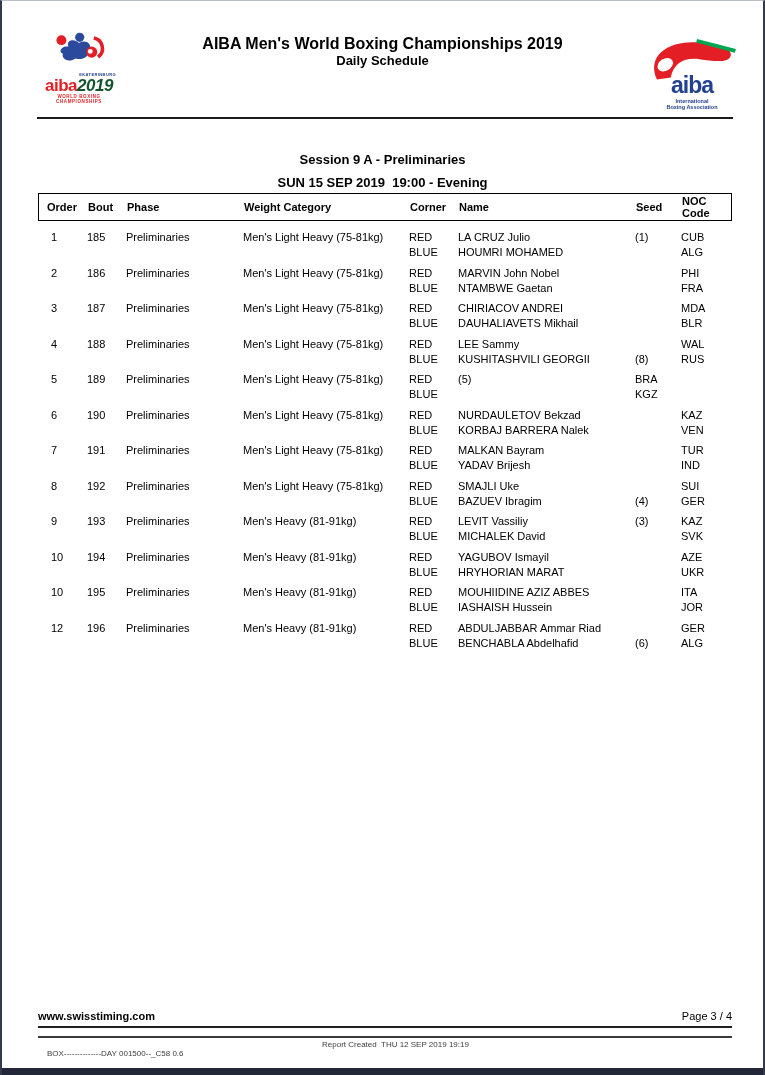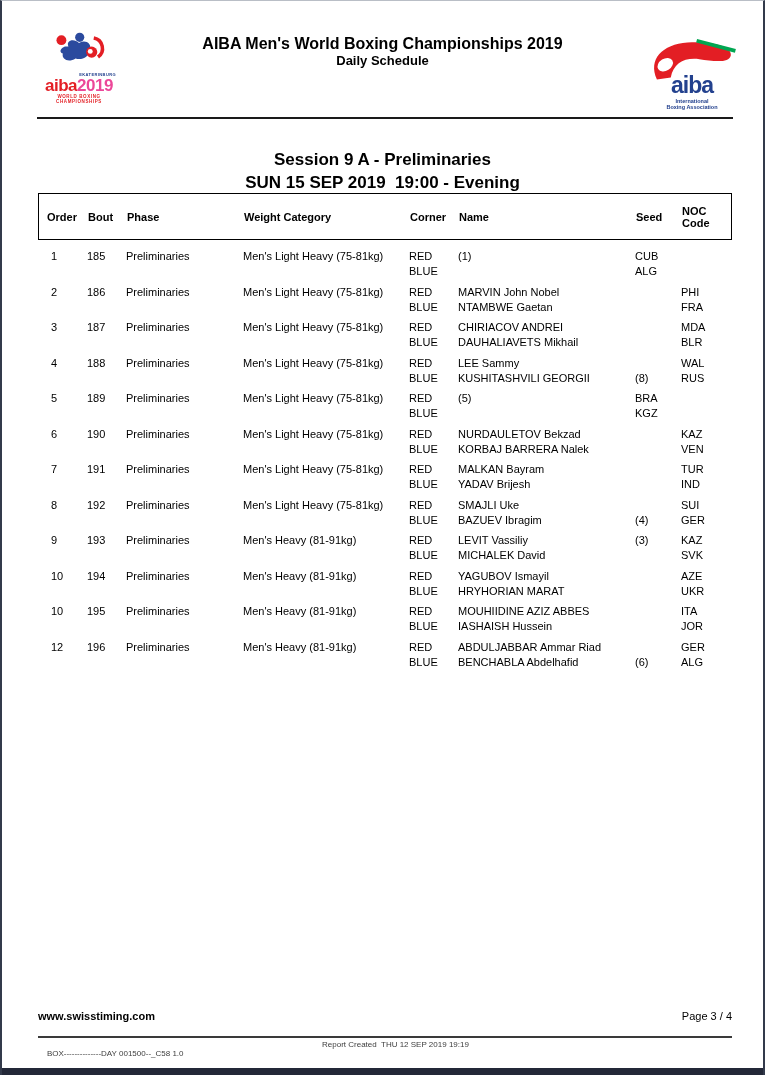--- a/index.html
+++ b/index.html
@@ -9,42 +9,42 @@
     border-left:2px solid #333a4b; border-right:2px solid #333a4b; border-top:1px solid #b9bec6;
     font-family:"Liberation Sans","DejaVu Sans",sans-serif; color:#000; overflow:hidden;
   }
   
   .hdr { position:relative; height:116px; }
   .hdr-title { padding-top:34px; text-align:center; font-size:16px; font-weight:bold; }
   .hdr-sub   {  text-align:center; font-size:13px; font-weight:bold; }
   .logo-left { position:absolute; left:30px; top:30px; width:94px; text-align:center; line-height:1.05; }
   .logo-left .city { font-size:4px; color:#23418e; font-weight:bold; letter-spacing:.4px; text-align:right; padding-right:10px; }
   .logo-left .wordmark { font-size:17px; font-weight:bold; letter-spacing:-0.5px; }
-  .logo-left .wm-red { color:#e31e24; } .logo-left .wm-navy { color:#ec4899; }
+  .logo-left .wm-red { color:#e31e24; } .logo-left .wm-navy { color:#14532d;font-style:italic; }
   .logo-left .cap { font-size:4.5px; color:#e31e24; font-weight:bold; letter-spacing:.6px; }
   .logo-right { position:absolute; right:20px; top:36px; width:102px; text-align:center; line-height:1.1; }
   .logo-right .brand { font-size:23px; font-weight:bold; color:#23418e; letter-spacing:-1px; margin-top:-16px; }
   .logo-right .cap { font-size:5.5px; color:#23418e; font-weight:bold; }
   .main-rule { margin:0 30px 0 35px; border-top:2px solid #1a1a1a; }
   
-  .session { margin-top:33px; text-align:center; font-weight:bold; font-size:17px; line-height:15px; }
+  .session { margin-top:33px; text-align:center; font-weight:bold; font-size:13px; line-height:15px; }
   .session .dt { white-space:pre;margin-top:8px; }
   
   .tablewrap { margin:3px 31px 0 36px; }
   .tgrid { display:grid; grid-template-columns:41px 39px 117px 166px 49px 177px 46px 1fr; }
-  .thead { border:1px solid #000; height:47px; align-items:center;
+  .thead { border:1px solid #000; height:28px; align-items:center;
            font-weight:bold; font-size:11px; line-height:12px; padding:0 4px 0 8px; }
   .tbody { padding:9px 4px 0 8px; }
   .trow  { font-size:11px; line-height:15px; margin-bottom:5.5px; }
   .c > div { min-height:15px; }
   .col-order span { display:inline-block; padding-left:5px; }
   
   .footer-top { position:absolute; left:36px; right:31px; top:1009px; display:flex;
                 justify-content:space-between; align-items:center;
-                border-bottom:2px solid #1f1f1f; padding-bottom:14px; font-size:11px; }
+                border-bottom:2px solid #1f1f1f; padding-bottom:4px; font-size:11px; }
   .footer-top .site { font-weight:bold; text-decoration:none; color:#000; }
   .footer-rule2 { position:absolute; left:36px; right:31px; top:1035px; border-top:2px solid #3a3a3a; }
   .footer-code  { position:absolute; left:36px; right:31px; top:1039px; font-size:8px; color:#3d3d3d; white-space:pre; }
   .footer-code .created { position:absolute; left:284px; top:0; }
   .bottom-bar { position:absolute; left:-2px; right:-2px; bottom:0; height:7px; background:#232838; }
 </style>
 </head>
 <body>
 
 <div class="page">
@@ -101,20 +101,24 @@
     <div class="tgrid trow">
       <div class="c col-order"><span>1</span></div>
       <div class="c">185</div>
       <div class="c">Preliminaries</div>
       <div class="c">Men's Light Heavy (75-81kg)</div>
       <div class="c">
         <div>RED</div>
         <div>BLUE</div>
       </div>
       <div class="c">
+        <div>LA CRUZ Julio</div>
+        <div>HOUMRI MOHAMED</div>
+      </div>
+      <div class="c">
         <div>(1)</div>
         <div></div>
       </div>
       <div class="c">
         <div>CUB</div>
         <div>ALG</div>
       </div>
     </div>
 
     <div class="tgrid trow">
@@ -367,18 +371,18 @@
     </div>
   </div>
   </div>
 
   <div class="footer-top">
     <a href="#" class="site">www.swisstiming.com</a>
     <span>Page 3 / 4</span>
   </div>
   <div class="footer-rule2"></div>
   <div class="footer-code">
-    <span>BOX--------------DAY 001500--_C58 1.0</span>
+    <span>BOX--------------DAY 001500--_C58 0.6</span>
     <span class="created">Report Created  THU 12 SEP 2019 19:19</span>
   </div>
 
   <div class="bottom-bar"></div>
 </div>
 
 </body></html>

